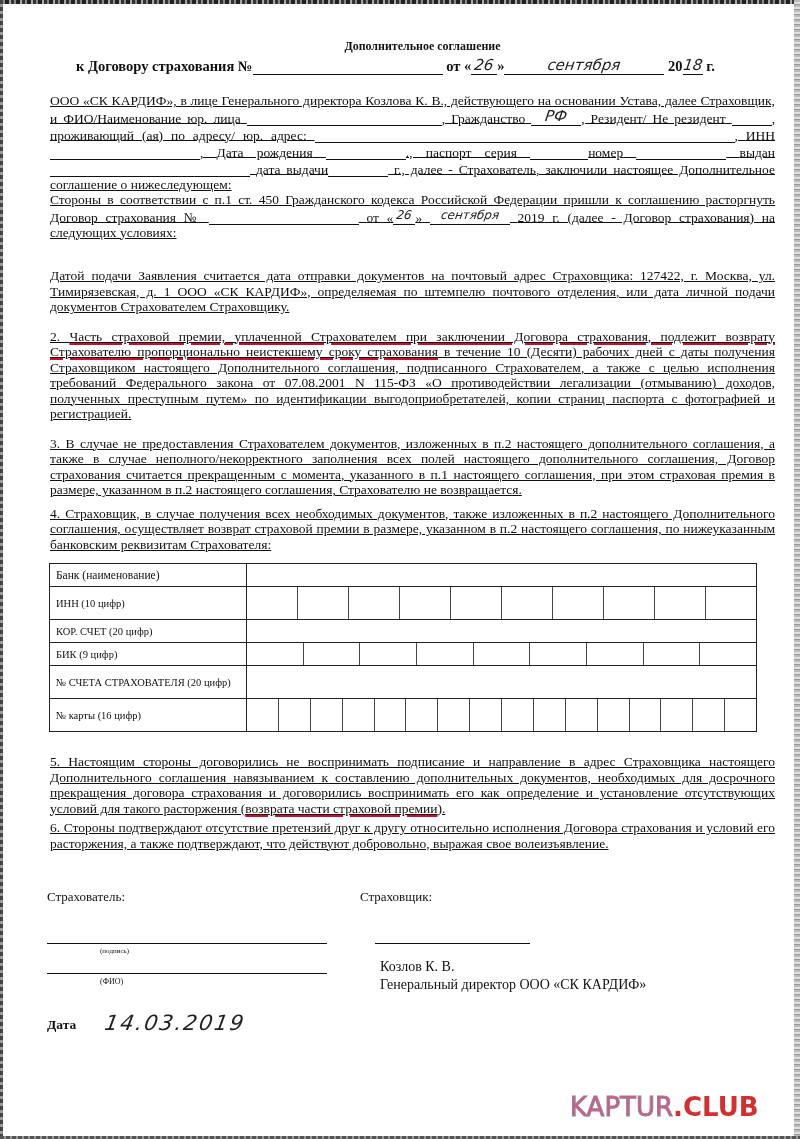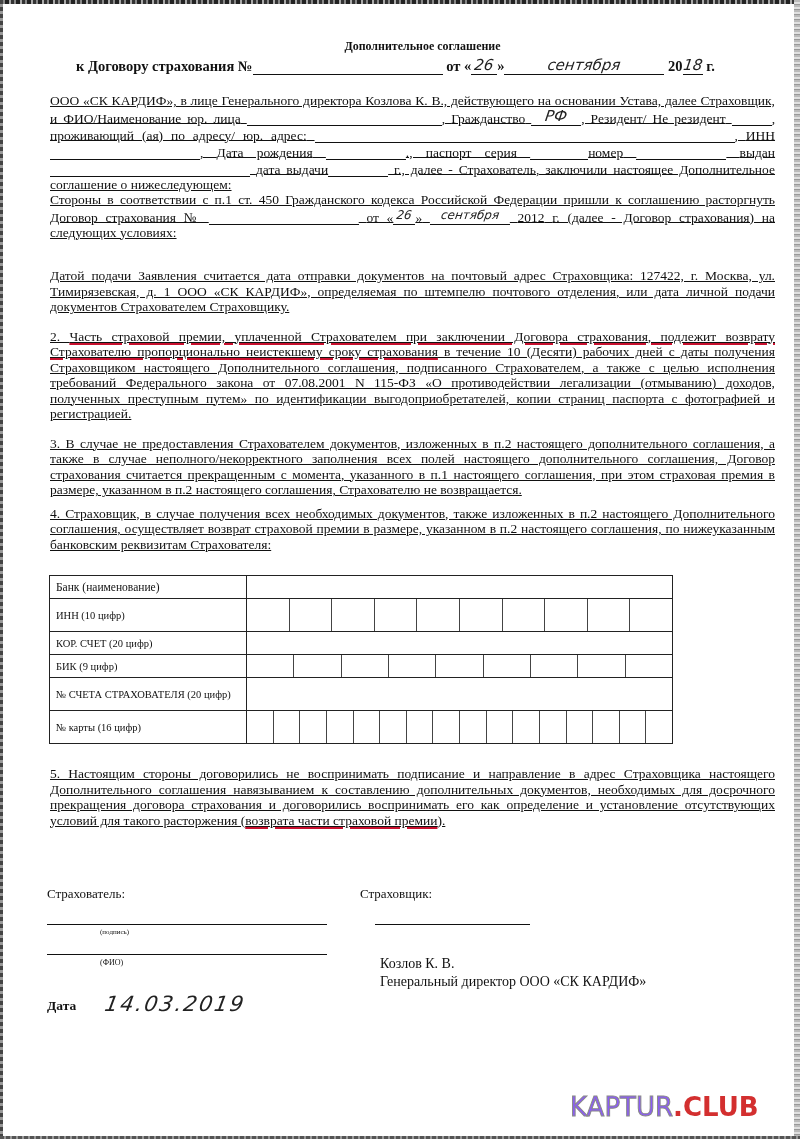--- a/index.html
+++ b/index.html
@@ -47,47 +47,47 @@
   .hand.small { font-size: 12px; }
   p { margin: 0; font-size: 13.5px; line-height: 15.5px; text-align: justify; text-decoration: underline; }
   .intro { margin-top: 18px; }
   .gap { height: 14px; }
   .clause { margin-top: 0; }
   .redline {
     text-decoration: underline; text-decoration-color: #c8102e; text-decoration-thickness: 1.5px;
     text-underline-offset: 2px;
   }
   table.bank {
-    border-collapse: collapse; margin-top: 23px; width: 624px; margin-left: -1px;
+    border-collapse: collapse; margin-top: 11px; width: 708px; margin-left: -1px;
   }
   table.bank td {
     border: 1px solid #222; height: 22px; font-size: 10.5px; padding: 0 0 0 6px;
     vertical-align: middle;
   }
   table.bank td.label { width: 190px; }
   table.bank tr.first td { height: 22px; font-size: 11.5px; }
   table.bank tr.tall td { height: 32px; }
   .digits { display: flex; height: 100%; }
   .digits span { flex: 1; border-right: 1px solid #444; height: 100%; }
   .digits span:last-child { border-right: none; }
   td.val { padding: 0 !important; }
   .sig-area { position: relative; height: 230px; margin-top: 38px; }
-  .sig-label { position: absolute; font-size: 13px; margin-top: 16px; }
+  .sig-label { position: absolute; font-size: 13px; }
   .line { position: absolute; border-bottom: 1px solid #111; }
   .tiny { position: absolute; font-size: 7px; }
   .date-label { position: absolute; font-weight: bold; font-size: 13.5px; }
   .date-hand {
     position: absolute; font-family: "DejaVu Sans", sans-serif; font-style: italic;
     font-size: 21px; color: #222; letter-spacing: 2px; transform: skewX(-10deg);
   }
   .watermark {
     position: absolute; left: 570px; top: 1092px; font-family: "DejaVu Sans", sans-serif;
     font-size: 26px; font-weight: bold; letter-spacing: 0px;
   }
-  .wm-a { color: #8b5cf6; -webkit-text-stroke: 1px #8a8a8a; font-weight: normal; }
+  .wm-a { color: #ec4899; -webkit-text-stroke: 1px #8a8a8a; font-weight: normal; }
   .wm-b { color: #d32f2f; }
 </style>
 </head>
 <body>
 
 <div class="scan-top"></div>
 <div class="scan-left"></div>
 <div class="scan-right"></div>
 <div class="scan-bottom"></div>
 
@@ -116,21 +116,21 @@
     <span>выдан</span>
     <span class="blank" style="width:200px"></span>
     <span>дата выдачи</span><span class="blank" style="width:60px"></span>
     <span>г., далее - Страхователь, заключили настоящее Дополнительное соглашение о нижеследующем:</span>
   </p>
   <p>
     <span>Стороны в соответствии с п.1 ст. 450 Гражданского кодекса Российской Федерации пришли к соглашению расторгнуть Договор страхования №</span>
     <span class="blank" style="width:150px"></span>
     <span>от «</span><span class="blank" style="width:22px"><span class="hand small">26</span></span><span>»</span>
     <span class="blank" style="width:80px"><span class="hand small">сентября</span></span>
-    <span>2012</span>
+    <span>2019</span>
     <span>г. (далее - Договор страхования) на следующих условиях:</span>
   </p>
 
   <div class="gap"></div>
   <div class="gap"></div>
   <p class="clause">Датой подачи Заявления считается дата отправки документов на почтовый адрес Страховщика: 127422, г. Москва, ул. Тимирязевская, д. 1 ООО «СК КАРДИФ», определяемая по штемпелю почтового отделения, или дата личной подачи документов Страхователем Страховщику.</p>
   <div class="gap"></div>
   <p class="clause">
     <span>2. </span><span class="redline">Часть страховой премии, уплаченной Страхователем при заключении Договора страхования, подлежит возврату Страхователю пропорционально неистекшему сроку страхования</span><span> в течение 10 (Десяти) рабочих дней с даты получения Страховщиком настоящего Дополнительного соглашения, подписанного Страхователем, а также с целью исполнения требований Федерального закона от 07.08.2001 N 115-ФЗ «О противодействии легализации (отмыванию) доходов, полученных преступным путем» по идентификации выгодоприобретателей, копии страниц паспорта с фотографией и регистрацией.</span>
   </p>
@@ -210,20 +210,21 @@
           </td>
     </tr>
   </tbody>
     </table>
 
   <div class="gap" style="height:22px"></div>
   <p class="clause">
     <span>5. Настоящим стороны договорились не воспринимать подписание и направление в адрес Страховщика настоящего Дополнительного соглашения навязыванием к составлению дополнительных документов, необходимых для досрочного прекращения договора страхования и договорились воспринимать его как определение и установление отсутствующих условий для такого расторжения (</span><span class="redline">возврата части страховой премии</span><span>).</span>
   </p>
   <div class="gap" style="height:4px"></div>
+  <p class="clause">6. Стороны подтверждают отсутствие претензий друг к другу относительно исполнения Договора страхования и условий его расторжения, а также подтверждают, что действуют добровольно, выражая свое волеизъявление.</p>
 
   <div class="sig-area">
     <div class="sig-label" style="left:-3px; top:0;">Страхователь:</div>
     <div class="sig-label" style="left:310px; top:0;">Страховщик:</div>
 
     <div class="line" style="left:-3px; top:54px; width:280px;"></div>
     <div class="tiny" style="left:50px; top:58px;">(подпись)</div>
     <div class="line" style="left:325px; top:54px; width:155px;"></div>
 
     <div class="line" style="left:-3px; top:84px; width:280px;"></div>

